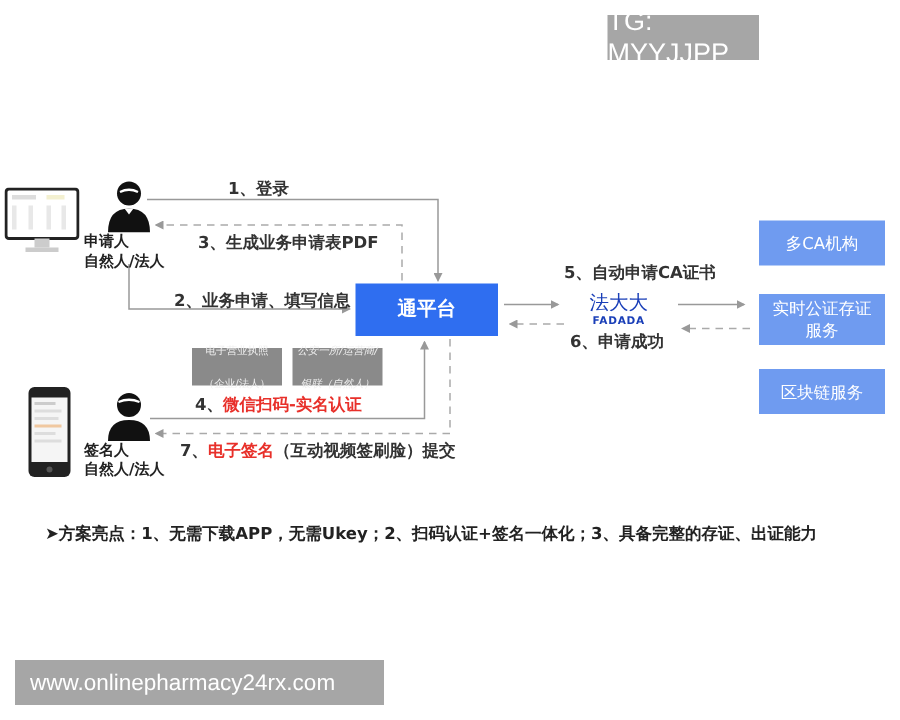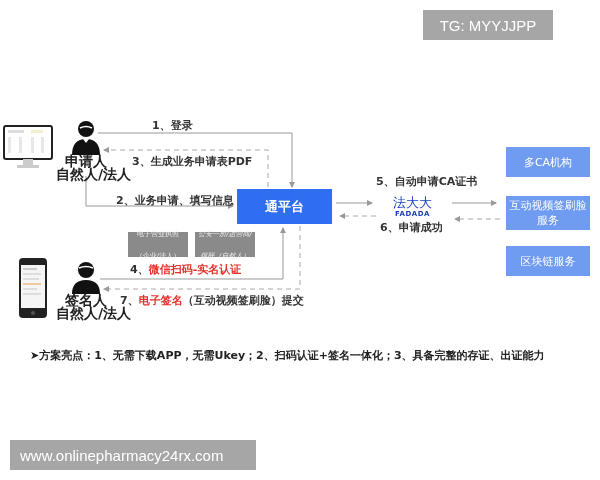--- a/index.html
+++ b/index.html
@@ -8,26 +8,26 @@
       background: #ffffff;
       font-family: "DejaVu Sans", "Liberation Sans", sans-serif;
       color: #222;
     }
     .abs { position: absolute; }
     .watermark {
       position: absolute; background: #a6a6a6; color: #ffffff;
       font-family: "Liberation Sans", "DejaVu Sans", sans-serif;
       display: flex; align-items: center; justify-content: center;
     }
-    .wm-top { left: 405px; top: 10px; width: 130px; height: 30px; font-size: 15px; margin-left: 18px; }
+    .wm-top { left: 405px; top: 10px; width: 101px; height: 30px; font-size: 18px; }
     .wm-bottom { left: 10px; top: 440px; width: 246px; height: 30px; font-size: 15px; justify-content: flex-start; padding-left: 10px; box-sizing: border-box; }
 
     .lbl { position: absolute; font-size: 11px; font-weight: bold; color: #333; white-space: nowrap; }
     .red { color: #e8302a; text-align: center; }
-    .person-lbl { position: absolute; font-size: 14px; font-weight: bold; color: #222; text-align: center; line-height: 13px; white-space: nowrap; }
+    .person-lbl { position: absolute; font-size: 10px; font-weight: bold; color: #222; line-height: 13px; white-space: nowrap; }
 
     .center-box {
       position: absolute; left: 237px; top: 189px; width: 95px; height: 35px;
       background: #2f6ef0; color: #fff; font-weight: bold; font-size: 13px;
       line-height: 16px; text-align: center; display: flex; align-items: center; justify-content: center;
       flex-direction: column;
     }
     .svc-box {
       position: absolute; left: 506px; width: 84px; background: #6f9bf0; color: #fff;
       font-weight: normal; font-size: 11px; text-align: center; display: flex; align-items: center;
@@ -156,20 +156,20 @@
 
 <div class="logo">
   <div class="logo-cn">法大大</div>
   <div class="logo-en">FADADA</div>
 </div>
 
 <div class="svc-box" style="top:147px;height:30px;">
   <div>多CA机构</div>
 </div>
 <div class="svc-box" style="top:196px;height:34px;">
-  <div>互动视频签刷脸</div>
+  <div>实时公证存证</div>
   <div>服务</div>
 </div>
 <div class="svc-box" style="top:246px;height:30px;">
   <div>区块链服务</div>
 </div>
 
 <div class="summary">➤方案亮点：1、无需下载APP，无需Ukey；2、扫码认证+签名一体化；3、具备完整的存证、出证能力</div>
 
 </body></html>

